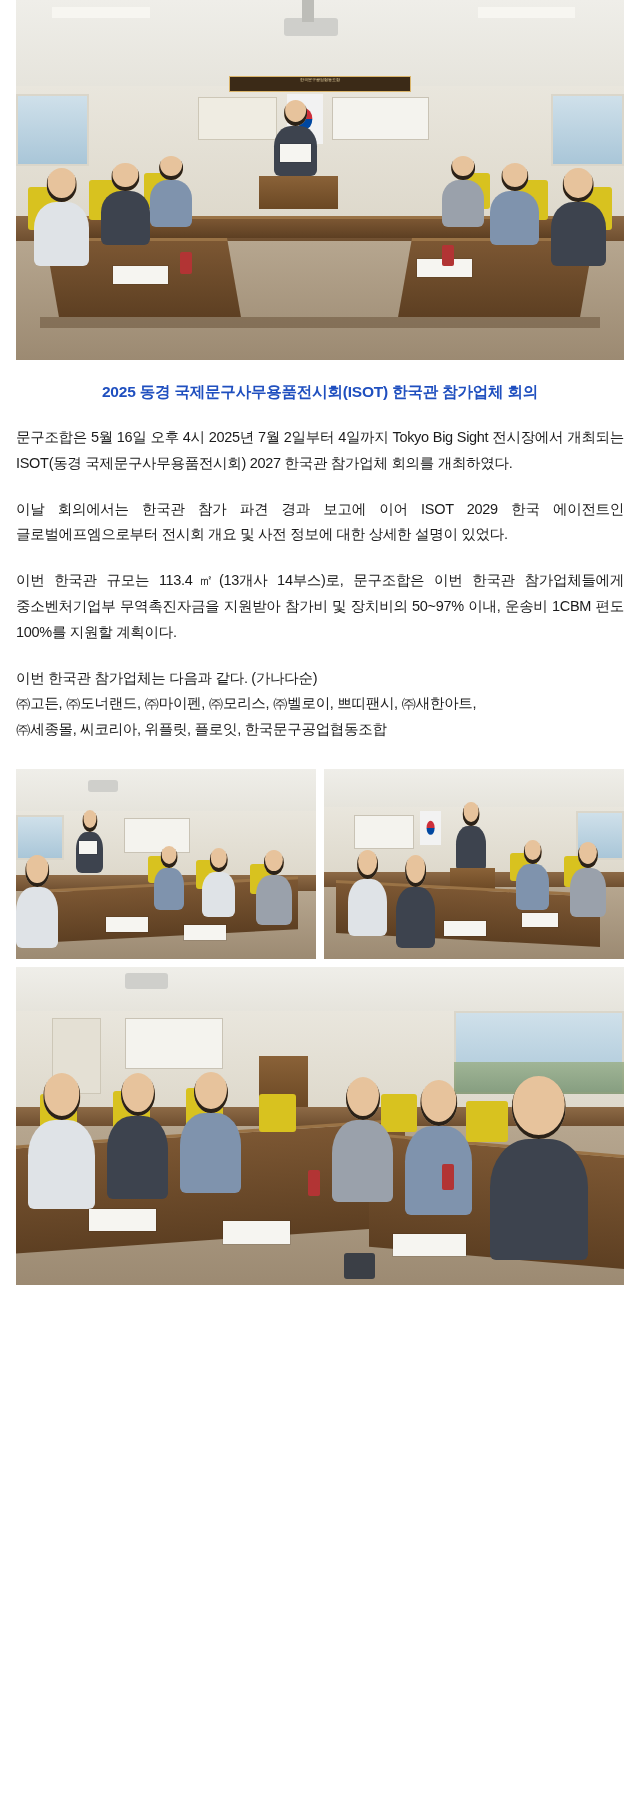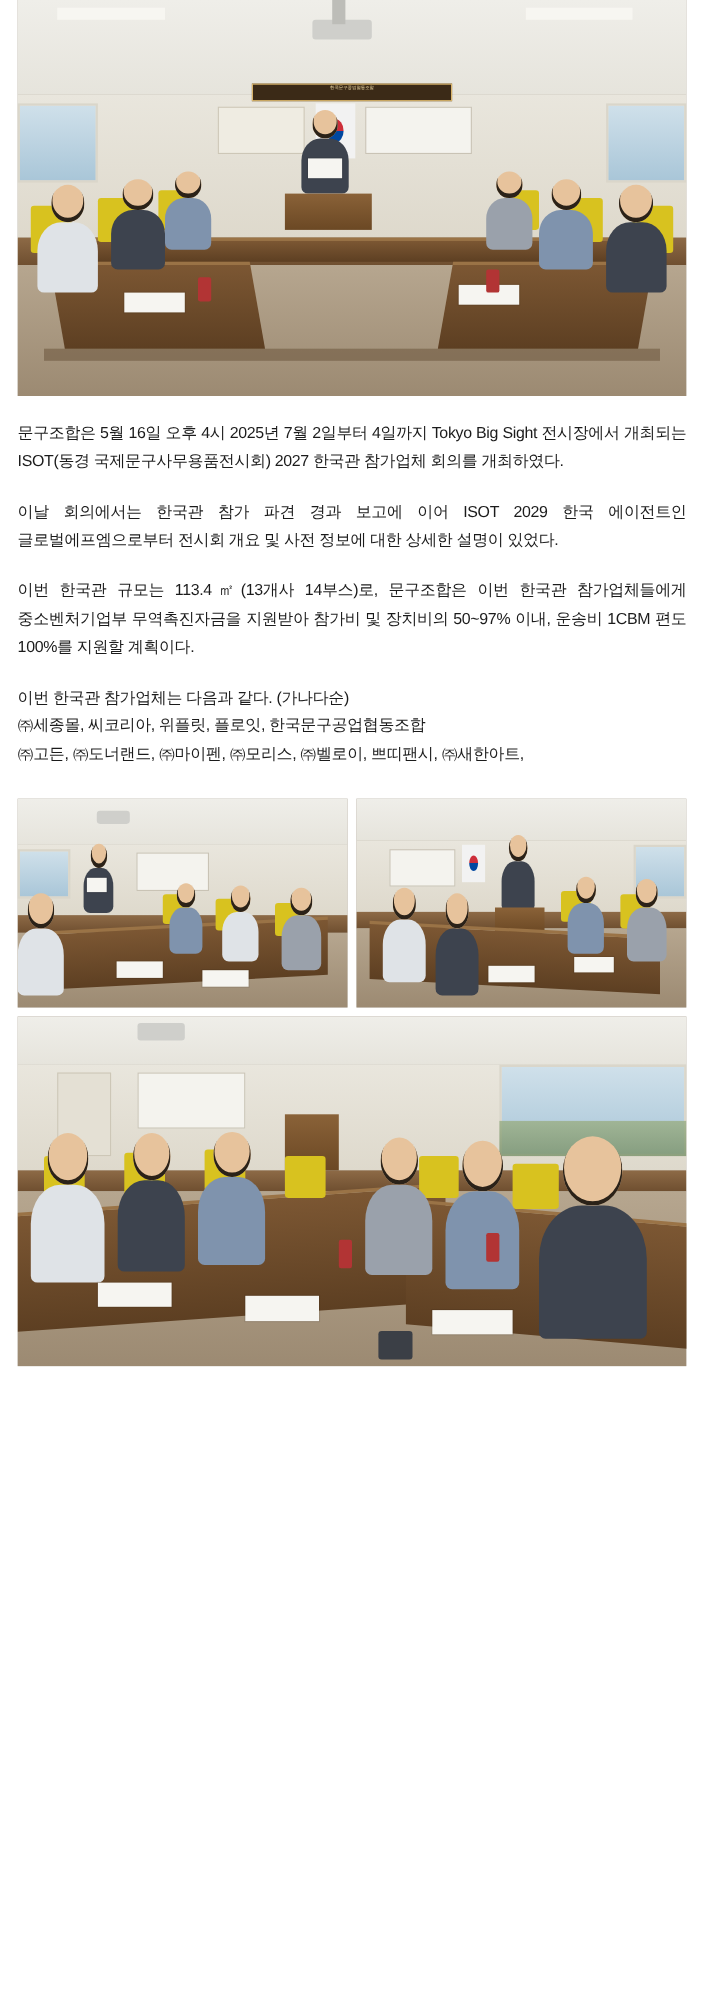--- a/index.html
+++ b/index.html
@@ -230,29 +230,30 @@
         <div class="head"></div>
       </div>
 
     <div class="paper" style="left:16%;top:74%;width:9%;height:5%;"></div>
     <div class="paper" style="left:66%;top:72%;width:9%;height:5%;"></div>
     <div class="bottle" style="left:27%;top:70%;width:2%;height:6%;"></div>
     <div class="bottle" style="left:70%;top:68%;width:2%;height:6%;"></div>
     <div class="table-edge" style="left:4%;top:88%;width:92%;height:3%;opacity:.35;"></div>
   </div>
 
+  <h1 class="title">2025 동경 국제문구사무용품전시회(ISOT) 한국관 참가업체 회의</h1>
 
   <p class="para">문구조합은 5월 16일 오후 4시 2025년 7월 2일부터 4일까지 Tokyo Big Sight 전시장에서 개최되는 ISOT(동경 국제문구사무용품전시회) 2027 한국관 참가업체 회의를 개최하였다.</p>
   <p class="para">이날 회의에서는 한국관 참가 파견 경과 보고에 이어 ISOT 2029 한국 에이전트인 글로벌에프엠으로부터 전시회 개요 및 사전 정보에 대한 상세한 설명이 있었다.</p>
   <p class="para">이번 한국관 규모는 113.4㎡(13개사 14부스)로, 문구조합은 이번 한국관 참가업체들에게 중소벤처기업부 무역촉진자금을 지원받아 참가비 및 장치비의 50~97% 이내, 운송비 1CBM 편도 100%를 지원할 계획이다.</p>
 
   <p class="para" style="text-align:left;">
     <span class="nm">이번 한국관 참가업체는 다음과 같다. (가나다순)</span>
+    <span class="nm">㈜고든, ㈜도너랜드, ㈜마이펜, ㈜모리스, ㈜벨로이, 쁘띠팬시, ㈜새한아트,</span>
     <span class="nm">㈜세종몰, 씨코리아, 위플릿, 플로잇, 한국문구공업협동조합</span>
-    <span class="nm">㈜고든, ㈜도너랜드, ㈜마이펜, ㈜모리스, ㈜벨로이, 쁘띠팬시, ㈜새한아트,</span>
   </p>
 
   <div class="grid2">
 
     <div class="photo" role="img" aria-label="회의실 왼쪽 측면에서 촬영한 참석자들">
       <div class="room-ceiling" style="height:22%;"></div>
       <div class="room-wall" style="top:22%;height:34%;"></div>
       <div class="room-wainscot" style="top:56%;height:8%;"></div>
       <div class="room-floor" style="top:64%;"></div>
       <div class="window-blue" style="left:0;top:24%;width:16%;height:24%;"></div>

